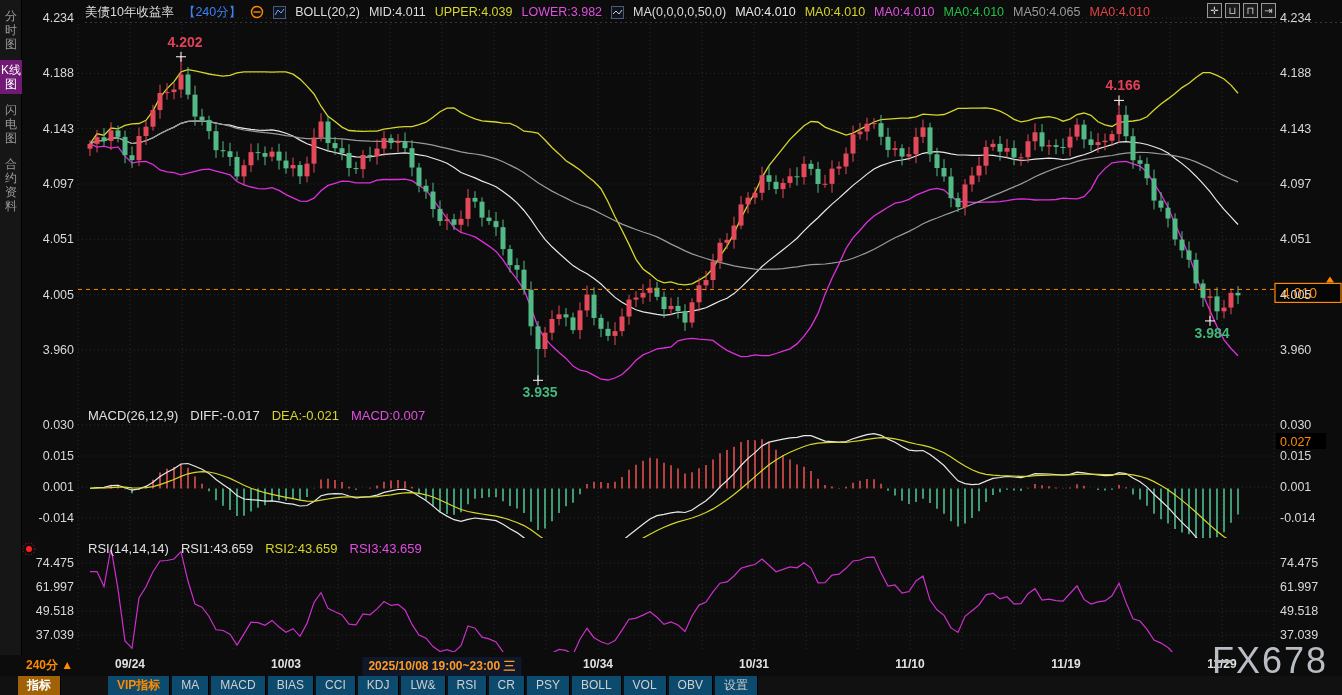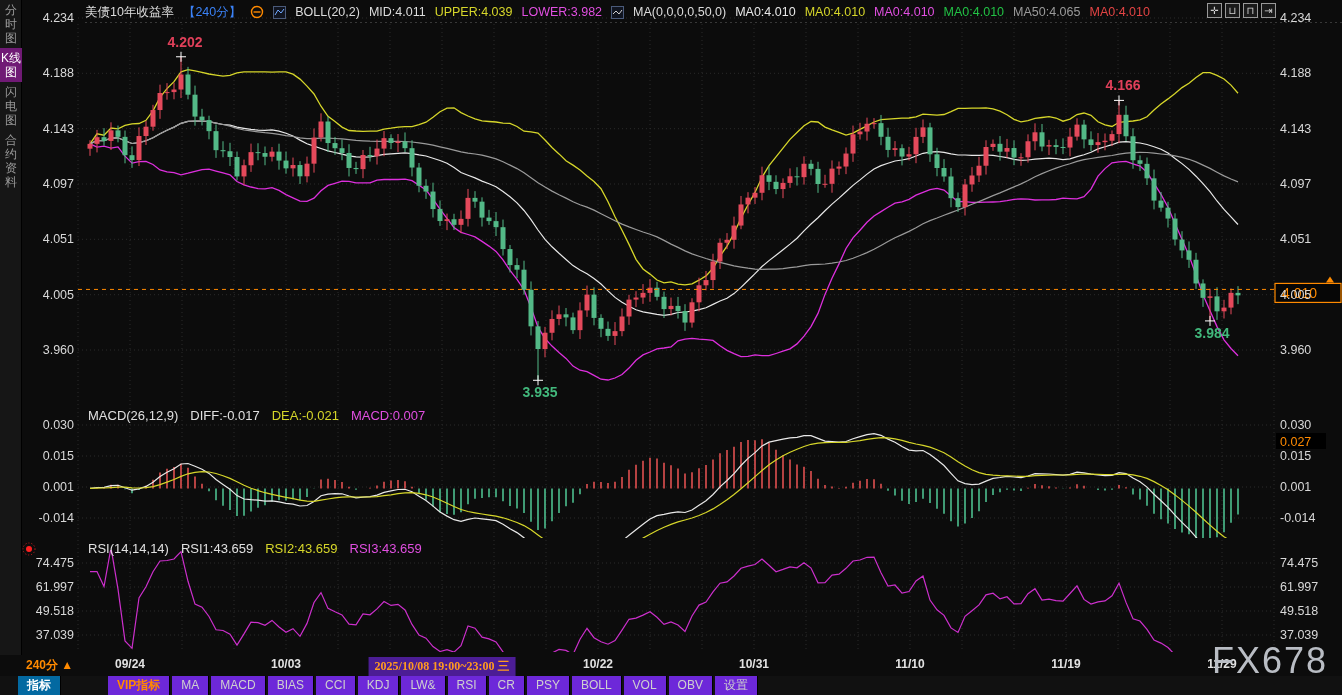--- a/index.html
+++ b/index.html
@@ -1,49 +1,49 @@
 <!DOCTYPE html>
 <html><head>
 <meta charset="utf-8">
 <style>
   html,body{margin:0;padding:0;background:#000;}
   *{box-sizing:border-box;}
   .app{position:relative;width:1342px;height:695px;background:#0c0c0c;overflow:hidden;
        font-family:"Liberation Sans",sans-serif;-webkit-font-smoothing:none;}
   
   .sidebar{position:absolute;left:0;top:0;width:22px;height:655px;background:#161616;border-right:1px solid #000;z-index:30;}
-  .side-tab{width:22px;padding:3px 0;margin-top:0;text-align:center;font-size:12px;line-height:14px;
+  .side-tab{width:22px;padding:3px 0;margin-top:6px;text-align:center;font-size:12px;line-height:14px;
             color:#9a9a9a;word-break:break-all;cursor:pointer;}
   .side-tab.active{background:#701a75;color:#fff;}
   
   .header{position:absolute;left:85px;top:2px;height:20px;display:flex;align-items:center;gap:9px;
           font-size:12.5px;color:#dcdcdc;white-space:nowrap;z-index:20;justify-content:flex-end;}
   .c-orange{color:#3b82f6;} .c-yellow{color:#d6d62a;} .c-magenta{color:#e14fe1;}
   .c-green{color:#22c245;} .c-gray{color:#9a9a9a;} .c-red{color:#e34444;} .c-white{color:#e8e8e8;}
   .mini-ic{display:inline-block;width:13px;height:13px;border:1px solid #4a5a7a;background:#10141f;}
   .winbtns{position:absolute;right:66px;top:3px;display:flex;gap:3px;z-index:20;}
   .winbtn{width:15px;height:15px;border:1px solid #999;background:#1a1a1a;color:#cfcfcf;font-size:10px;
           line-height:13px;text-align:center;cursor:pointer;}
   
   .pane-head{position:absolute;left:88px;display:flex;gap:12px;font-size:13px;color:#e0e0e0;z-index:15;white-space:nowrap;}
   
   svg.chart{position:absolute;left:0;top:0;z-index:5;}
   svg.chart text{font-family:"Liberation Sans",sans-serif;}
   
   .timeline{position:absolute;left:0;top:655px;width:1092px;height:20px;z-index:12;font-size:12px;color:#e2e2e2;}
   .tl-label{position:absolute;top:2px;transform:translateX(-50%);font-weight:bold;}
-  .tl-label.hl{background:#4c1d95;color:#ff9a20;padding:1px 6px;font-weight:bold;font-family:Liberation Serif, serif;}
+  .tl-label.hl{background:#0f172a;color:#ff9a20;padding:1px 6px;font-weight:bold;}
   .tl-period{position:absolute;left:26px;top:2px;color:#ff8a00;font-weight:bold;cursor:pointer;}
   
   .watermark{position:absolute;right:14px;bottom:13px;font-size:36px;color:#b9bdc4;letter-spacing:2px;z-index:25;}
   
   .toolbar{position:absolute;left:0;top:676px;width:1342px;height:19px;background:#111;display:flex;
            align-items:stretch;gap:2px;padding-left:18px;z-index:30;font-size:12px;}
-  .tb-cell{padding:2px 9px;background:#6d28d9;color:#cfcfcf;border-right:1px solid #000;cursor:pointer;line-height:14px;}
-  .tb-cell.active{background:#0369a1;color:#fff;font-weight:bold;}
+  .tb-cell{padding:2px 9px;background:#0c4a6e;color:#cfcfcf;border-right:1px solid #000;cursor:pointer;line-height:14px;}
+  .tb-cell.active{background:#a16207;color:#fff;font-weight:bold;}
   .tb-cell.plain{background:#2e2e2e;color:#eee;margin-top:34px;}
   .tb-cell.vip{color:#ff8a00;font-weight:bold;}
 </style>
 </head>
 <body>
 
 <div class="app">
 
   <div class="sidebar">
     <div class="side-tab">分时图</div>
@@ -735,21 +735,21 @@
         <circle cx="29" cy="549" r="6" fill="none" stroke="#d02020" stroke-dasharray="1 2"></circle>
         <circle cx="29" cy="549" r="3" fill="#ff2020"></circle>
       </g>
     </svg>
 
   <div class="timeline" id="timeline">
     <span class="tl-period">240分 ▲</span>
   <span class="tl-label" style="left: 130px;">09/24</span>
       <span class="tl-label" style="left: 286px;">10/03</span>
       <span class="tl-label hl" style="left: 442px;">2025/10/08 19:00~23:00 三</span>
-      <span class="tl-label" style="left: 598px;">10/22</span>
+      <span class="tl-label" style="left: 598px;">10/34</span>
       <span class="tl-label" style="left: 754px;">10/31</span>
       <span class="tl-label" style="left: 910px;">11/10</span>
       <span class="tl-label" style="left: 1066px;">11/19</span>
       <span class="tl-label" style="left: 1222px;">11/29</span>
     </div>
 
   <div class="watermark">FX678</div>
 
   <div class="toolbar" id="toolbar">
       <span class="tb-cell active">指标</span>

